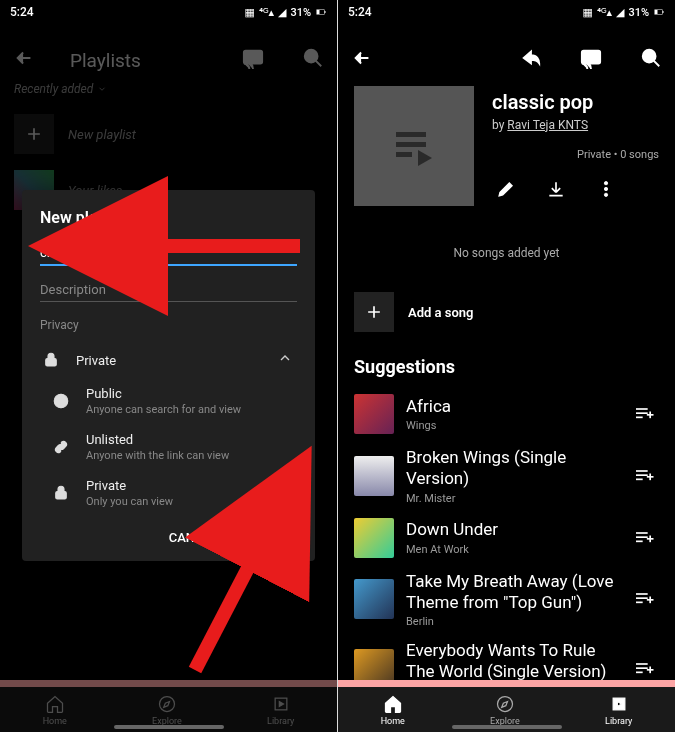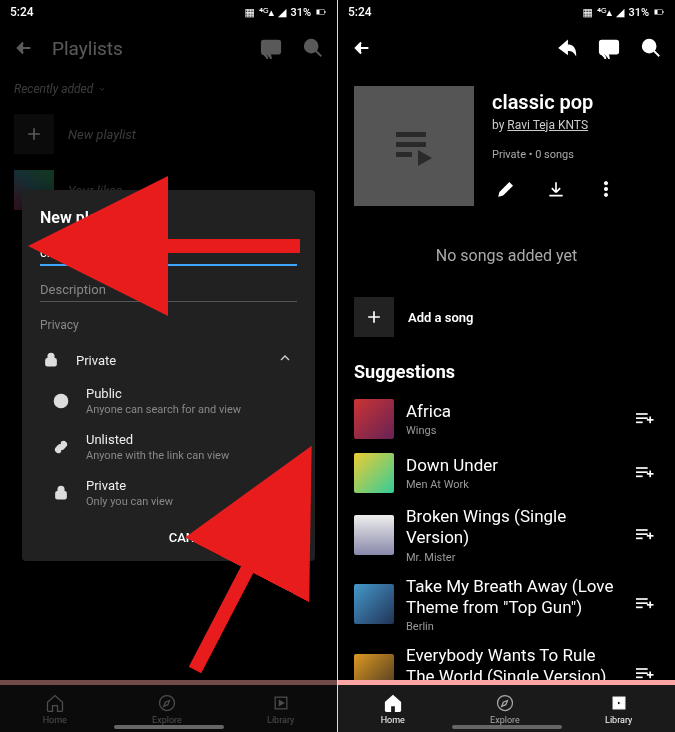--- a/index.html
+++ b/index.html
@@ -29,23 +29,23 @@
     justify-content: space-between;
     padding: 0 10px;
     font-size: 12px;
     font-weight: 500;
   }
   .status-icons { display: flex; gap: 4px; align-items: center; font-size: 11px; }
   .status-icons svg { width: 12px; height: 12px; fill: #fff; }
   .topbar {
     height: 48px;
     display: flex;
-    align-items: center;
+    align-items: flex-end;
     padding: 0 10px;
-    gap: 14px;
+    gap: 32px;
   }
   .topbar .spacer { flex: 1; }
   .iconbtn { width: 28px; height: 28px; display: flex; align-items: center; justify-content: center; color: #fff; }
   .iconbtn svg { width: 22px; height: 22px; fill: #fff; stroke: #fff; }
   .title { font-size: 19px; font-weight: 400; }
   .dimmed { opacity: 0.35; }
 
   
   .bg-content { padding: 4px 14px; font-style: italic; }
   .sortrow { font-size: 12px; color: #aaa; padding: 6px 0 10px; display:flex; align-items:center; gap:4px;}
@@ -82,42 +82,42 @@
   .modal-actions span{ color:#fff;}
 
   
   .arrow { position:absolute; pointer-events:none; }
   .arrow svg { overflow: visible; }
 
   
   .bottomnav{
     position:absolute; bottom:0; left:0; right:0;
     height:52px; background:#1a1a1a; display:flex; justify-content:space-around; align-items:center;
-    border-top:5px solid #fca5a5;
+    border-top:7px solid #fca5a5;
   }
   .bottomnav .item{ display:flex; flex-direction:column; align-items:center; gap:2px; font-size:9px; color:#aaa;}
   .bottomnav .item svg{ width:20px; height:20px; fill:none; stroke:#aaa; stroke-width:1.5;}
   .bottomnav .item.active{ color:#fff;}
   .bottomnav .item.active svg{ fill:#fff; stroke:#fff;}
   .gesturebar{ position:absolute; bottom:3px; left:50%; transform:translateX(-50%); width:110px; height:4px; background:#666; border-radius:2px;}
   .left .bottomnav{ opacity:0.45;}
 
   
   .pl-header{ display:flex; gap:18px; padding:14px 16px 10px;}
   .pl-art{ width:120px; height:120px; background:#555; display:flex; align-items:center; justify-content:center; position:relative;}
   .pl-art svg{ width:48px; height:48px; fill:#2a2a2a;}
   .pl-meta{ flex:1; display:flex; flex-direction:column; justify-content:center;}
   .pl-name{ font-size:20px; font-weight:600; margin-bottom:4px;}
   .pl-by{ font-size:12px; color:#ccc;}
   .pl-by .author{ text-decoration: underline;}
-  .pl-sub{ font-size:11px; color:#aaa; margin-top:16px;}
+  .pl-sub{ font-size:11px; color:#aaa; margin-top:16px;text-align:right;}
   .pl-actions{ display:flex; gap:22px; margin-top:14px;}
   .pl-actions svg{ width:20px; height:20px; fill:#fff; stroke:#fff;}
 
-  .empty{ text-align:center; font-size:16px; color:#aaa; padding:30px 0 24px;}
+  .empty{ text-align:center; font-size:12px; color:#aaa; padding:30px 0 24px;}
   .addsong{ display:flex; align-items:center; gap:14px; padding:0 16px; height:56px;}
   .addsong .sq{ background:#222;}
   .addsong .lbl{ font-size:13px; font-weight:600;}
 
   .sugg-title{ font-size:18px; font-weight:700; padding:16px 16px 10px;}
   .song{ display:flex; align-items:center; gap:12px; padding:6px 16px; min-height:54px;}
   .thumb{ width:40px; height:40px; background:#333; border-radius:2px; flex-shrink:0;}
   .song-meta{ flex:1; min-width:0;}
   .song-nm{ font-size:17px; color:#fff; line-height:1.25;}
   .song-ar{ font-size:11px; color:#999; margin-top:2px;}
@@ -410,40 +410,40 @@
         <svg viewBox="0 0 24 16">
           <rect x="0" y="1" width="14" height="2"></rect>
           <rect x="0" y="6" width="14" height="2"></rect>
           <rect x="0" y="11" width="8" height="2"></rect>
           <rect x="16" y="5" width="2" height="8"></rect>
           <rect x="13" y="8" width="8" height="2"></rect>
         </svg>
       </div>
   </div>
   <div class="song">
-    <div class="thumb t2"></div>
+    <div class="thumb t3"></div>
     <div class="song-meta">
-        <div class="song-nm">Down Under</div>
-        <div class="song-ar">Men At Work</div>
+        <div class="song-nm">Broken Wings (Single Version)</div>
+        <div class="song-ar">Mr. Mister</div>
       </div>
     <div class="addico">
         <svg viewBox="0 0 24 16">
           <rect x="0" y="1" width="14" height="2"></rect>
           <rect x="0" y="6" width="14" height="2"></rect>
           <rect x="0" y="11" width="8" height="2"></rect>
           <rect x="16" y="5" width="2" height="8"></rect>
           <rect x="13" y="8" width="8" height="2"></rect>
         </svg>
       </div>
   </div>
   <div class="song">
-    <div class="thumb t3"></div>
+    <div class="thumb t2"></div>
     <div class="song-meta">
-        <div class="song-nm">Broken Wings (Single Version)</div>
-        <div class="song-ar">Mr. Mister</div>
+        <div class="song-nm">Down Under</div>
+        <div class="song-ar">Men At Work</div>
       </div>
     <div class="addico">
         <svg viewBox="0 0 24 16">
           <rect x="0" y="1" width="14" height="2"></rect>
           <rect x="0" y="6" width="14" height="2"></rect>
           <rect x="0" y="11" width="8" height="2"></rect>
           <rect x="16" y="5" width="2" height="8"></rect>
           <rect x="13" y="8" width="8" height="2"></rect>
         </svg>
       </div>

